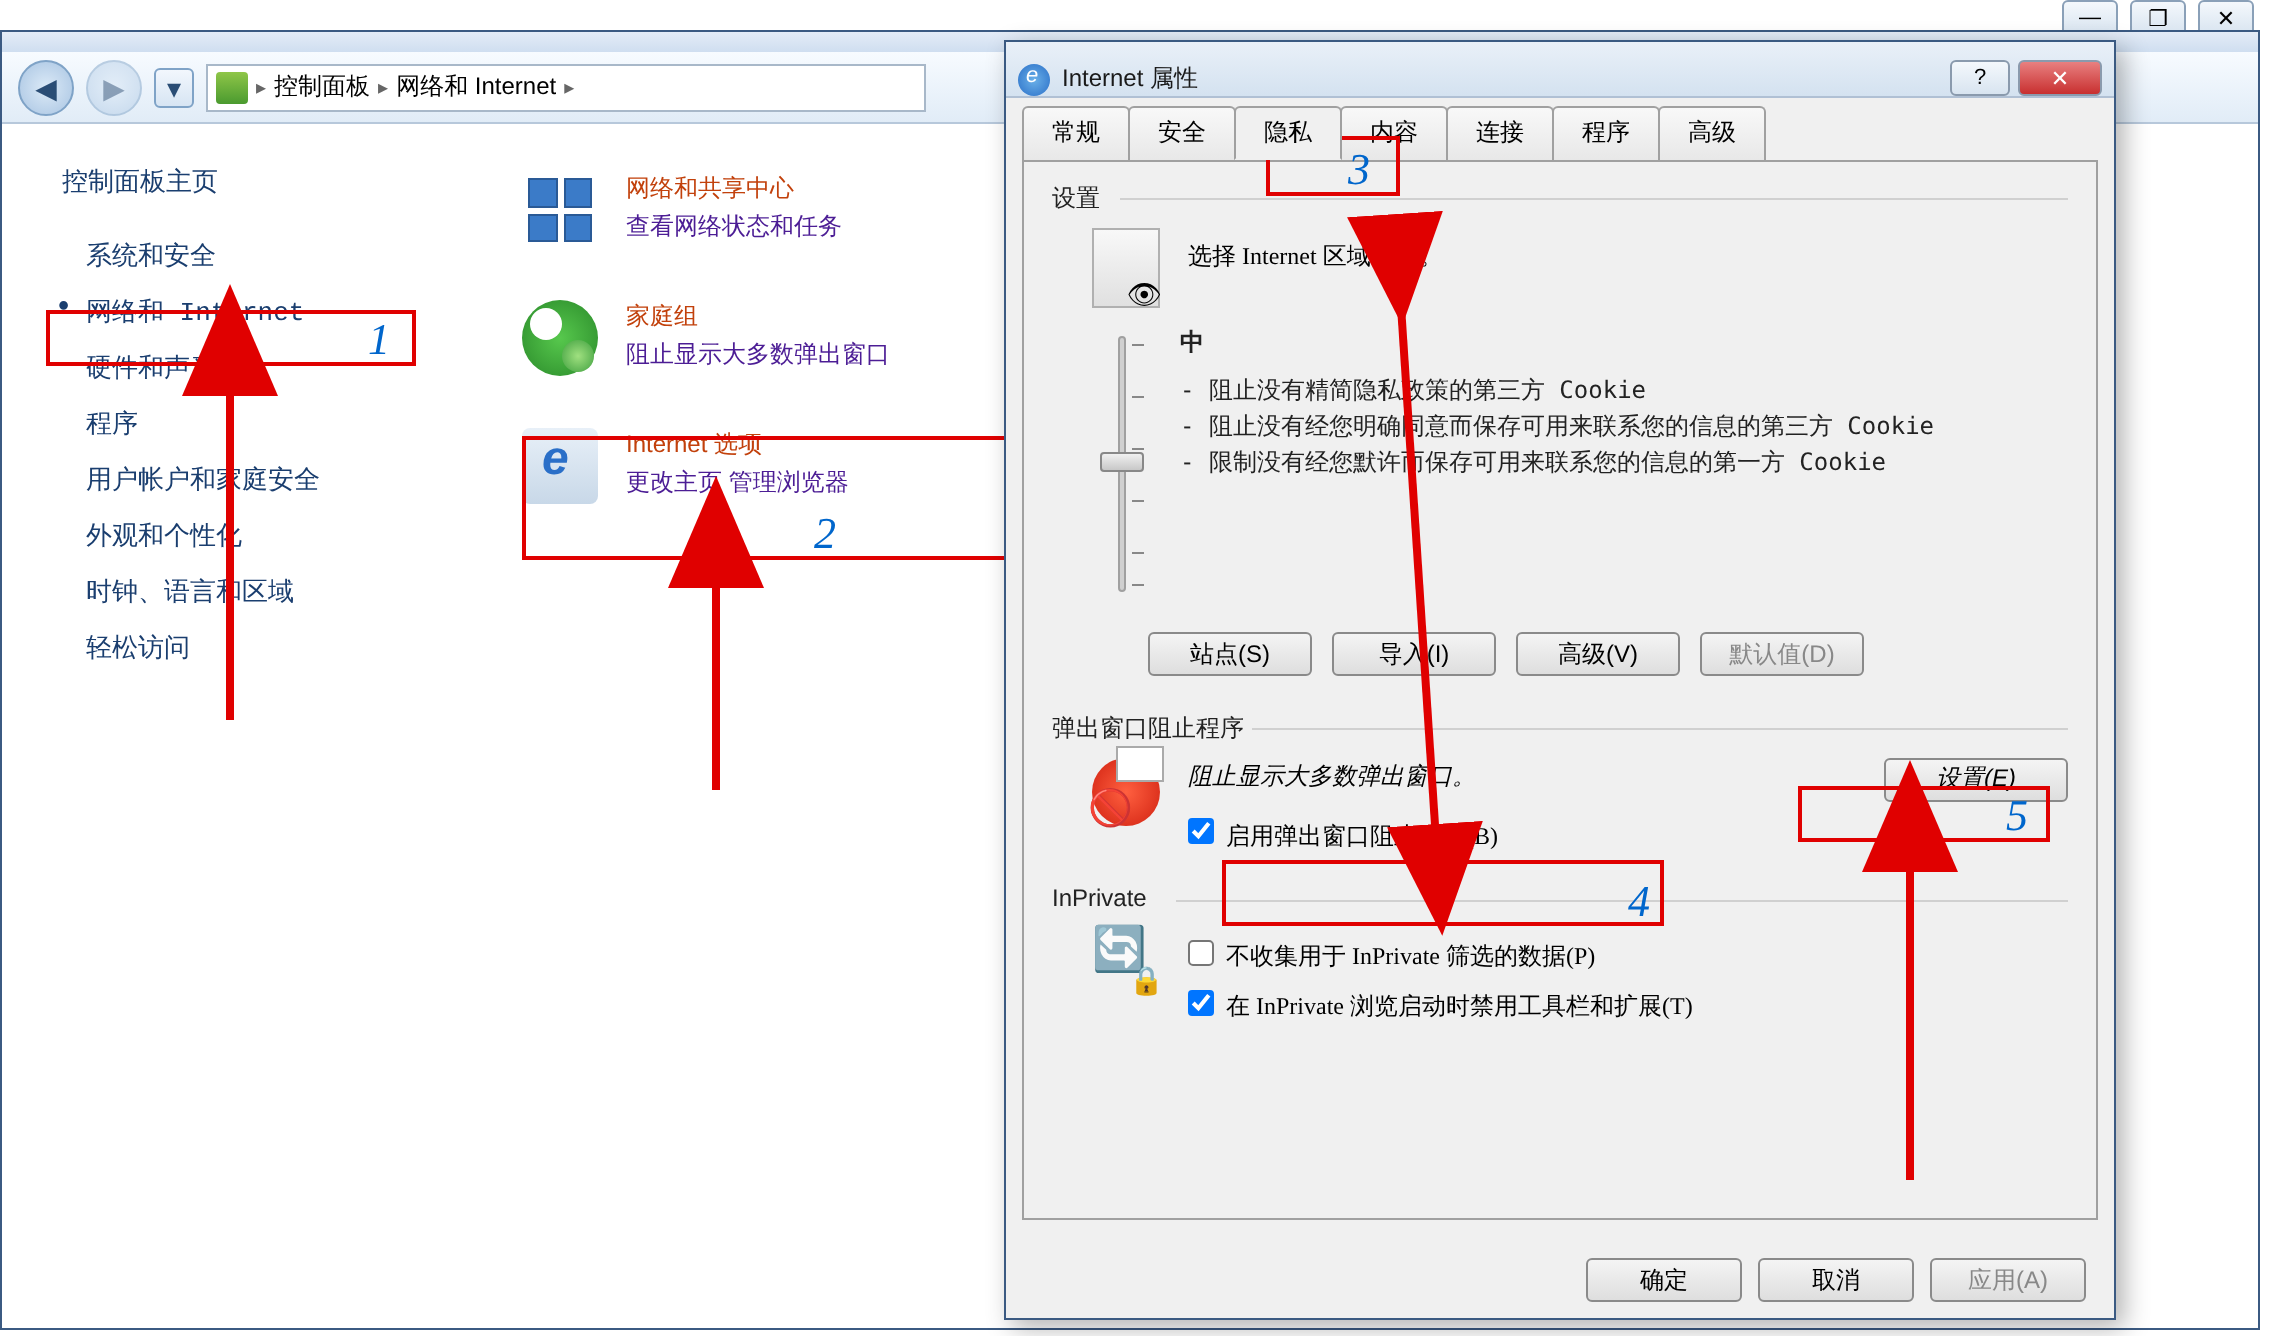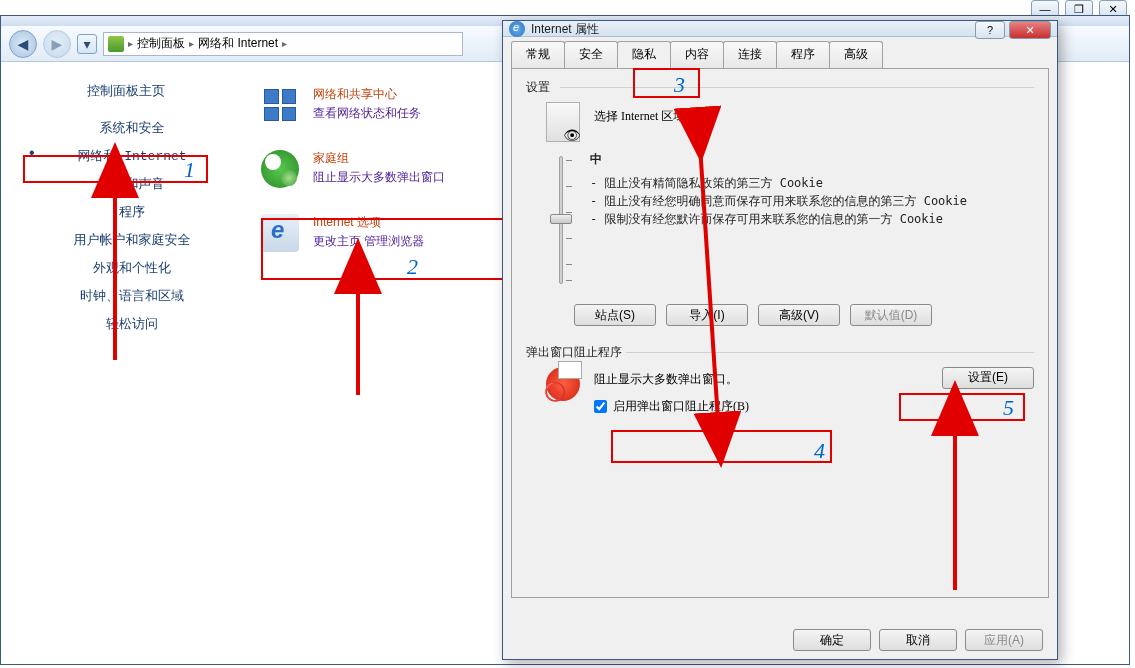--- a/index.html
+++ b/index.html
@@ -9,21 +9,21 @@
 .cp-window { position: absolute; left: 0; top: 15px; width: 1130px; height: 650px; border: 1px solid #3b5a82; background: #fff; }
 .cp-titlebar { height: 10px; background: linear-gradient(#e4ecf7,#cfdef0); }
 .cp-toolbar { height: 36px; background: linear-gradient(#f7fbff,#e1ecf7); border-bottom: 1px solid #b7c8db; display: flex; align-items: center; padding: 0 8px; gap: 6px; }
 .navbtn { width: 28px; height: 28px; border-radius: 50%; background: radial-gradient(#dceaf7,#a8c4e2); border: 1px solid #7fa3c7; display: flex; align-items: center; justify-content: center; color: #2a4d75; font-size: 14px; }
 .navbtn.small { width: 20px; height: 20px; border-radius: 3px; background: linear-gradient(#f2f7fd,#d7e5f3); }
 .pathbar { flex: 0 0 360px; height: 24px; border: 1px solid #a8b8c9; background: #fff; display: flex; align-items: center; padding: 0 4px; gap: 4px; }
 .path-icon { width: 16px; height: 16px; background: linear-gradient(#8fc648,#4a9a2f); border-radius: 2px; }
 .path-sep { color: #666; font-size: 10px; }
 
 .cp-body { display: flex; height: calc(100% - 46px); }
-.cp-sidebar { width: 230px; padding: 20px 10px 10px 30px; text-align: center; }
+.cp-sidebar { width: 230px; padding: 20px 10px 10px 30px; }
 .cp-sidebar .hdr { color: #1a3e6f; font-size: 13px; margin-bottom: 14px; }
 .cp-sidebar ul { list-style: none; font-family: Liberation Mono, monospace; }
 .cp-sidebar li { padding: 5px 0 5px 12px; color: #1a3e6f; font-size: 13px; position: relative; cursor: pointer; }
 .cp-sidebar li.active::before { content: "•"; position: absolute; left: -4px; color: #1a3e6f; font-size: 16px; top: 3px; }
 
 .cp-main { flex: 1; padding: 24px 10px 10px 30px; }
 .cp-item { display: flex; gap: 14px; margin-bottom: 26px; }
 .cp-item .ico { width: 38px; height: 38px; flex-shrink: 0; }
 .cp-item .ttl { color: #c2410c; font-size: 12px; margin-bottom: 2px; }
 .cp-item .sub { color: #4c1d95; font-size: 12px; }
@@ -40,21 +40,21 @@
 .hl { position: absolute; border: 2px solid #e00000; pointer-events: none; }
 .hl.n1 { left: 23px; top: 155px; width: 185px; height: 28px; }
 .hl.n2 { left: 261px; top: 218px; width: 248px; height: 62px; }
 .anno { position: absolute; color: #0066cc; font-size: 22px; font-family: "Times New Roman", serif; font-style: italic; pointer-events: none; }
 
 
 svg.arrows { position: absolute; left: 0; top: 0; width: 1135px; height: 668px; pointer-events: none; }
 
 
 .dlg { position: absolute; left: 502px; top: 20px; width: 556px; height: 640px; border: 1px solid #3b5a82; background: #f0f0f0; box-shadow: 4px 4px 12px rgba(0,0,0,0.3); }
-.dlg-titlebar { height: 16px; background: linear-gradient(#e9f0f8,#d4e2f0); border-bottom: 1px solid #b0c0d4; display: flex; align-items: flex-start; padding: 0 6px; }
+.dlg-titlebar { height: 28px; background: linear-gradient(#e9f0f8,#d4e2f0); border-bottom: 1px solid #b0c0d4; display: flex; align-items: flex-end; padding: 0 6px; }
 .dlg-titlebar .tico { width: 16px; height: 16px; background: radial-gradient(#6ab0e8,#2a6fc8); border-radius: 50%; margin-right: 6px; position: relative; }
 .dlg-titlebar .tico::after { content: "e"; color: #fff; font-size: 11px; position: absolute; left: 4px; top: 0; font-style: italic; }
 .dlg-titlebar .ttl { flex: 1; font-size: 12px; color: #1a1a1a; }
 .dlg-titlebar .winbtn { width: 30px; height: 18px; border: 1px solid #8a9aad; background: linear-gradient(#f4f8fc,#d8e4f0); border-radius: 3px; margin-left: 4px; display: flex; align-items: center; justify-content: center; font-size: 11px; }
 .dlg-titlebar .winbtn.close { background: linear-gradient(#e88080,#c83030); color: #fff; width: 42px; }
 
 .dlg-tabs { display: flex; padding: 4px 8px 0 8px; background: #f0f0f0; }
 .dlg-tab { padding: 4px 14px; border: 1px solid #a0a0a0; border-bottom: none; background: linear-gradient(#f8f8f8,#e8e8e8); font-size: 12px; margin-right: -1px; cursor: pointer; border-radius: 3px 3px 0 0; }
 .dlg-tab.active { background: #f0f0f0; border-bottom: 1px solid #f0f0f0; position: relative; z-index: 2; }
 
@@ -81,21 +81,21 @@
 
 .btn-row { display: flex; gap: 10px; padding-left: 48px; margin-top: 14px; }
 .w7btn { min-width: 82px; height: 22px; border: 1px solid #8a8a8a; background: linear-gradient(#f4f4f4,#dedede); border-radius: 3px; font-size: 12px; font-family: "SimSun", sans-serif; display: flex; align-items: center; justify-content: center; cursor: pointer; }
 .w7btn:disabled, .w7btn.dis { color: #888; }
 
 .popup-body { display: flex; gap: 14px; padding-left: 20px; align-items: flex-start; }
 .popup-icon { width: 34px; height: 34px; background: radial-gradient(#ff6040,#d02010); border-radius: 50%; position: relative; display: flex; align-items: center; justify-content: center; }
 .popup-icon::before { content: ""; width: 22px; height: 16px; background: #fff; border: 1px solid #aaa; position: absolute; left: 12px; top: -6px; }
 .popup-icon::after { content: "🚫"; position: absolute; font-size: 18px; left: -2px; bottom: -2px; color: #d02010; }
 .popup-txt { flex: 1; font-size: 12px; line-height: 1.6; }
-.chk { display: flex; align-items: center; gap: 6px; margin-top: 8px; }
+.chk { display: flex; align-items: flex-start; gap: 6px; margin-top: 8px; }
 .chk input { width: 13px; height: 13px; }
 .inp-icon { width: 34px; height: 34px; position: relative; }
 .inp-icon::before { content: "🔄"; font-size: 22px; position: absolute; color: #3a9a3a; }
 .inp-icon::after { content: "🔒"; font-size: 14px; position: absolute; right: -2px; bottom: -2px; }
 .inp-row { display: flex; gap: 14px; align-items: flex-start; }
 .inp-checks { flex: 1; }
 
 .dlg-footer { position: absolute; bottom: 8px; right: 14px; display: flex; gap: 8px; }
 
 
@@ -224,32 +224,48 @@
         <div class="w7btn">高级(V)</div>
         <div class="w7btn dis">默认值(D)</div>
       </div>
     </div>
 
     <div class="grp" style="margin-top:18px">
       <div class="grp-lbl popup">弹出窗口阻止程序</div>
       <div class="popup-body">
         <div class="popup-icon"></div>
         <div class="popup-txt">
-          <div style="display:flex;justify-content:space-between;align-items:flex-end;">
+          <div style="display:flex;justify-content:space-between;align-items:flex-start;font-style:italic;">
             <span style="font-family:SimSun">阻止显示大多数弹出窗口。</span>
             <div class="w7btn" style="min-width:92px;margin-left:40px">设置(E)</div>
           </div>
           <label class="chk">
             <input type="checkbox" checked="" style="">
             <span style="font-family:SimSun">启用弹出窗口阻止程序(B)</span>
           </label>
         </div>
       </div>
     </div>
 
+    <div class="grp" style="margin-top:14px">
+      <div class="grp-lbl inp">InPrivate</div>
+      <div class="inp-row" style="padding-left:20px">
+        <div class="inp-icon"></div>
+        <div class="inp-checks">
+          <label class="chk">
+            <input type="checkbox" style="">
+            <span style="font-family:SimSun">不收集用于 InPrivate 筛选的数据(P)</span>
+          </label>
+          <label class="chk">
+            <input type="checkbox" checked="" style="">
+            <span style="font-family:SimSun">在 InPrivate 浏览启动时禁用工具栏和扩展(T)</span>
+          </label>
+        </div>
+      </div>
+    </div>
 
   </div>
   <div class="dlg-footer">
     <div class="w7btn" style="min-width:78px">确定</div>
     <div class="w7btn" style="min-width:78px">取消</div>
     <div class="w7btn dis" style="min-width:78px">应用(A)</div>
   </div>
 </div>
 
 <div class="hl" style="left:633px; top:68px; width:67px; height:30px;"></div>

